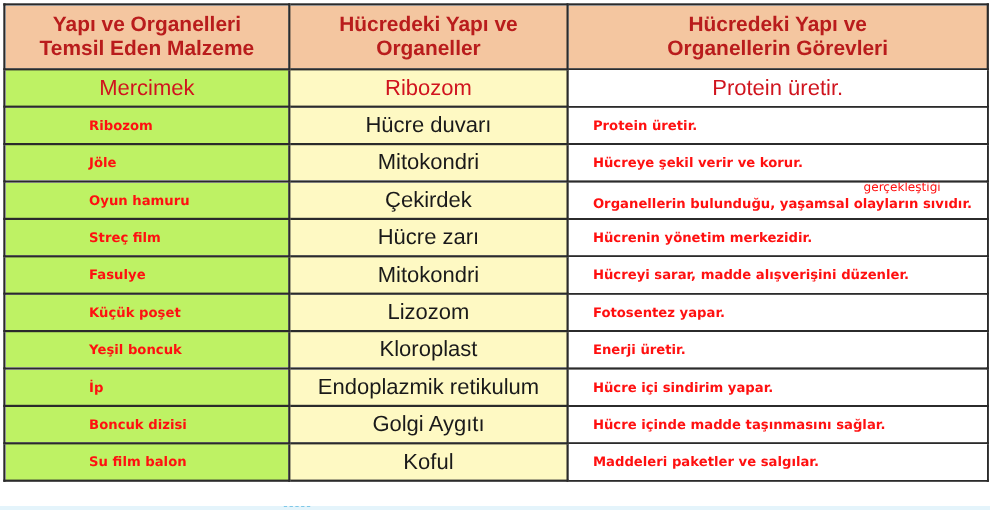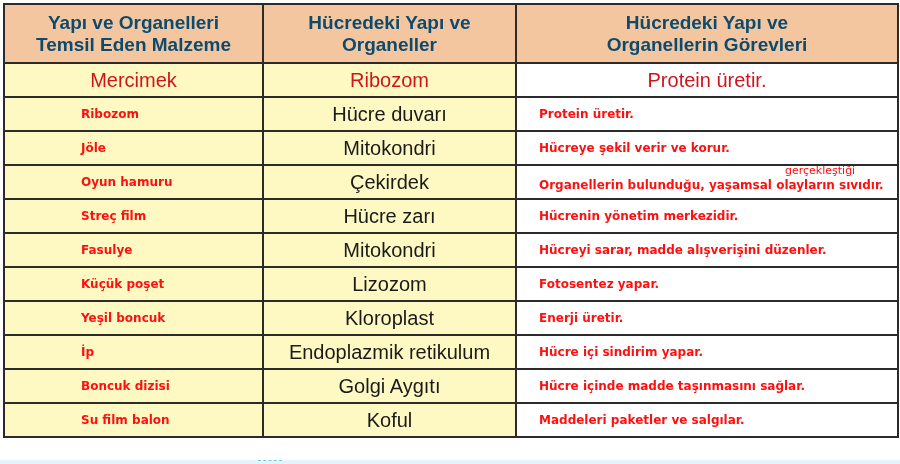--- a/index.html
+++ b/index.html
@@ -43,32 +43,32 @@
       padding: 0;
       overflow: hidden;
       white-space: nowrap;
     }
     col.c1 { width: 259px; }
     col.c2 { width: 253px; }
     col.c3 { width: 382px; }
     tr.head-row th {
       height: 57px;
       background: #f4c6a0;
-      color: #0c4a6e;
+      color: #b91c1c;
       font-weight: bold;
       font-size: 19px;
       line-height: 22px;
       text-align: center;
       vertical-align: middle;
     }
     tr.body-row td {
       height: 32px;
     }
     td.material {
-      background: #fef9c3;
+      background: #bef264;
       color: #ff1010;
       font-family: "DejaVu Sans", sans-serif;
       font-weight: bold;
       font-size: 12px;
       padding-left: 76px !important;
       text-align: left;
       vertical-align: middle;
     }
     td.organel {
       background: #fef9c3;

